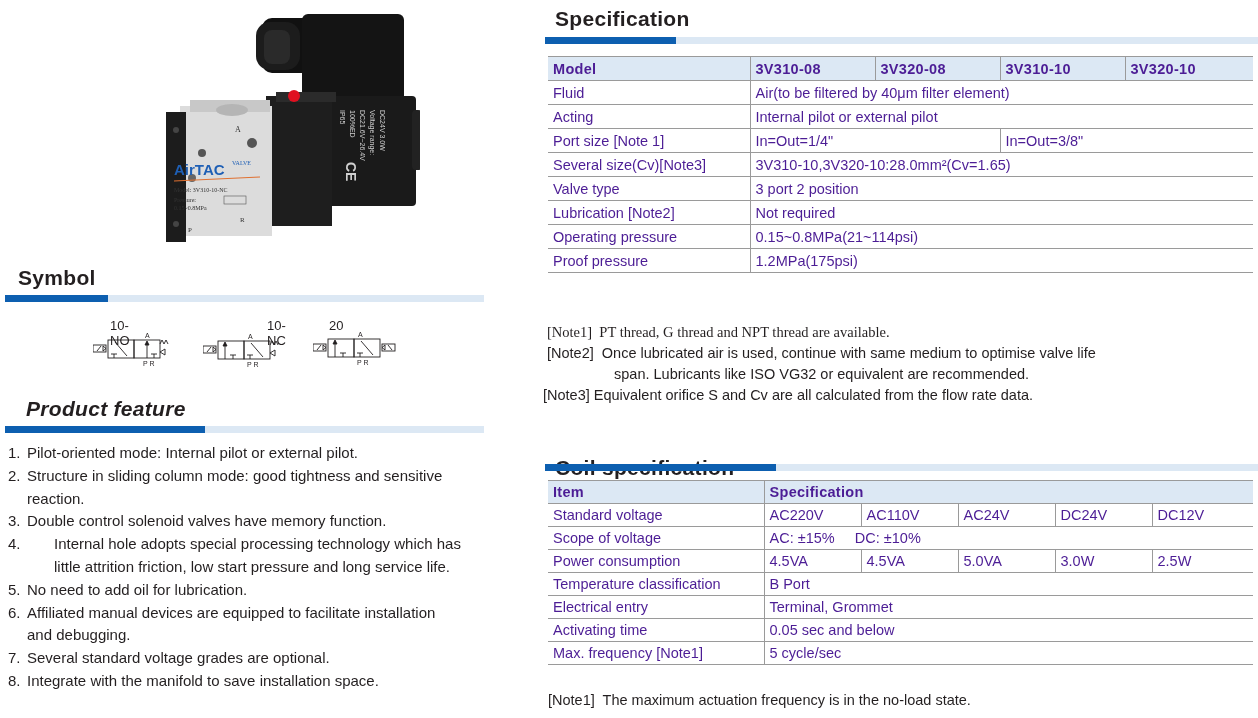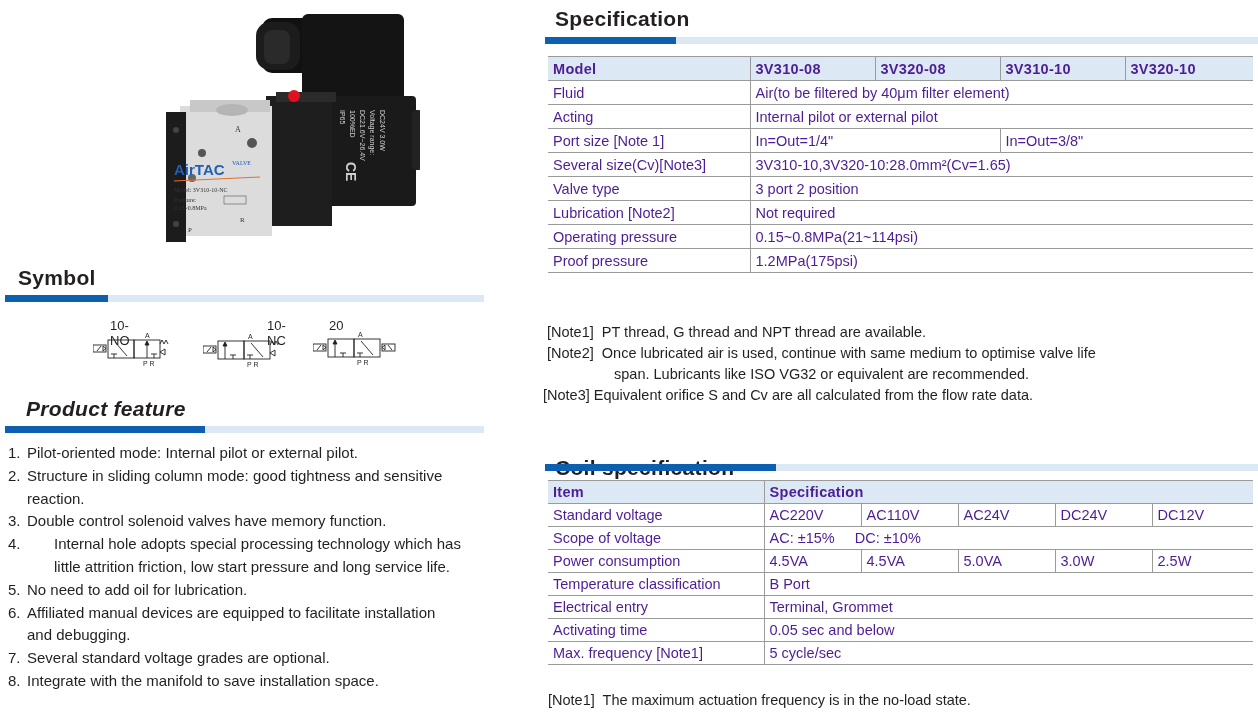--- a/index.html
+++ b/index.html
@@ -285,21 +285,21 @@
           <td colspan="4">0.15~0.8MPa(21~114psi)</td>
         </tr>
     <tr>
           <td class="lbl">Proof pressure</td>
           <td colspan="4">1.2MPa(175psi)</td>
         </tr>
   </tbody>
     </table>
 
   <div class="notes" id="spec-notes">
-    <div class="n" style="padding-left:4px;"><span>[Note1]</span>&nbsp; <span>PT thread, G thread and NPT thread are available.</span></div>
+    <div class="n" style="padding-left:4px;font-family:Liberation Serif, serif;"><span>[Note1]</span>&nbsp; <span>PT thread, G thread and NPT thread are available.</span></div>
     <div class="n" style="padding-left:4px;"><span>[Note2]</span>&nbsp; <span>Once lubricated air is used, continue with same medium to optimise valve life</span></div>
     <div class="n indent">span. Lubricants like ISO VG32 or equivalent are recommended.</div>
     <div class="n"><span>[Note3]</span> <span>Equivalent orifice S and Cv are all calculated from the flow rate data.</span></div>
   </div>
 
   <div id="coil-title" class="section-title">Coil specification</div>
   <div id="coil-bar" class="bar">
       <div class="accent"></div>
     </div>
 

